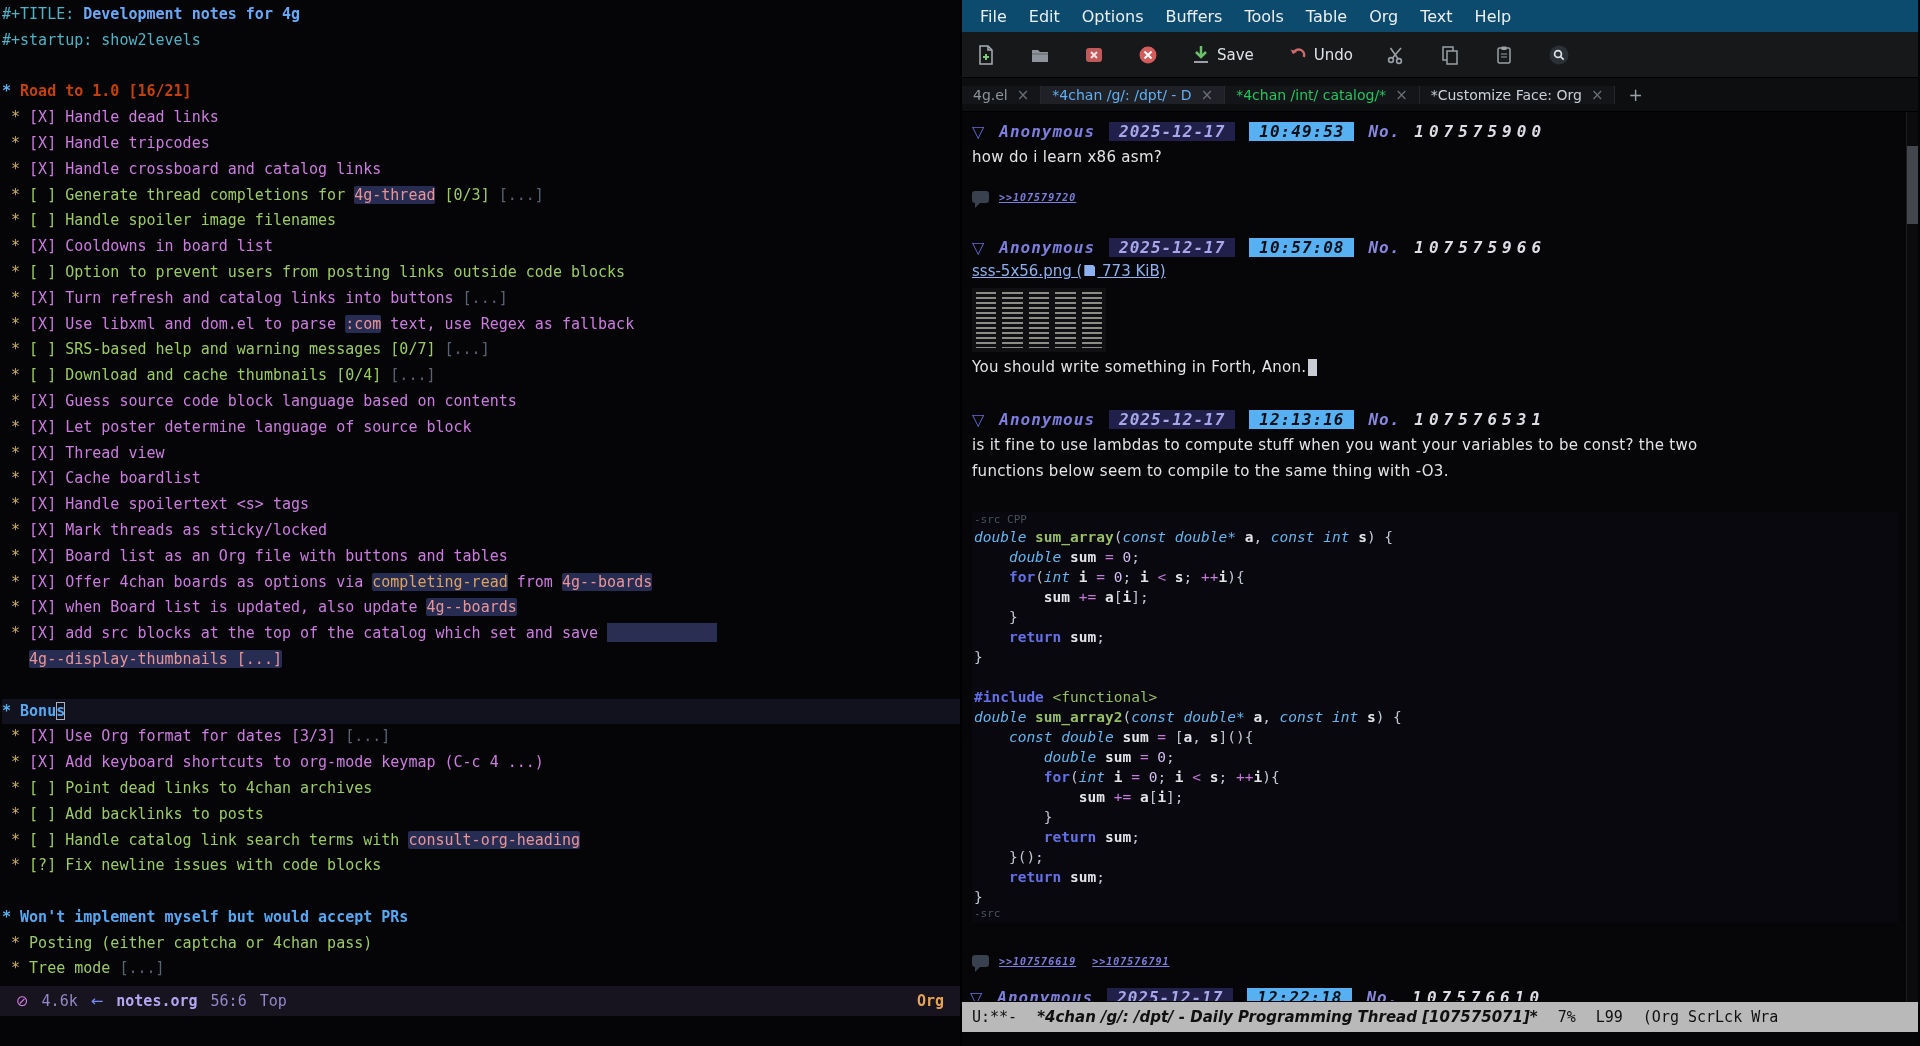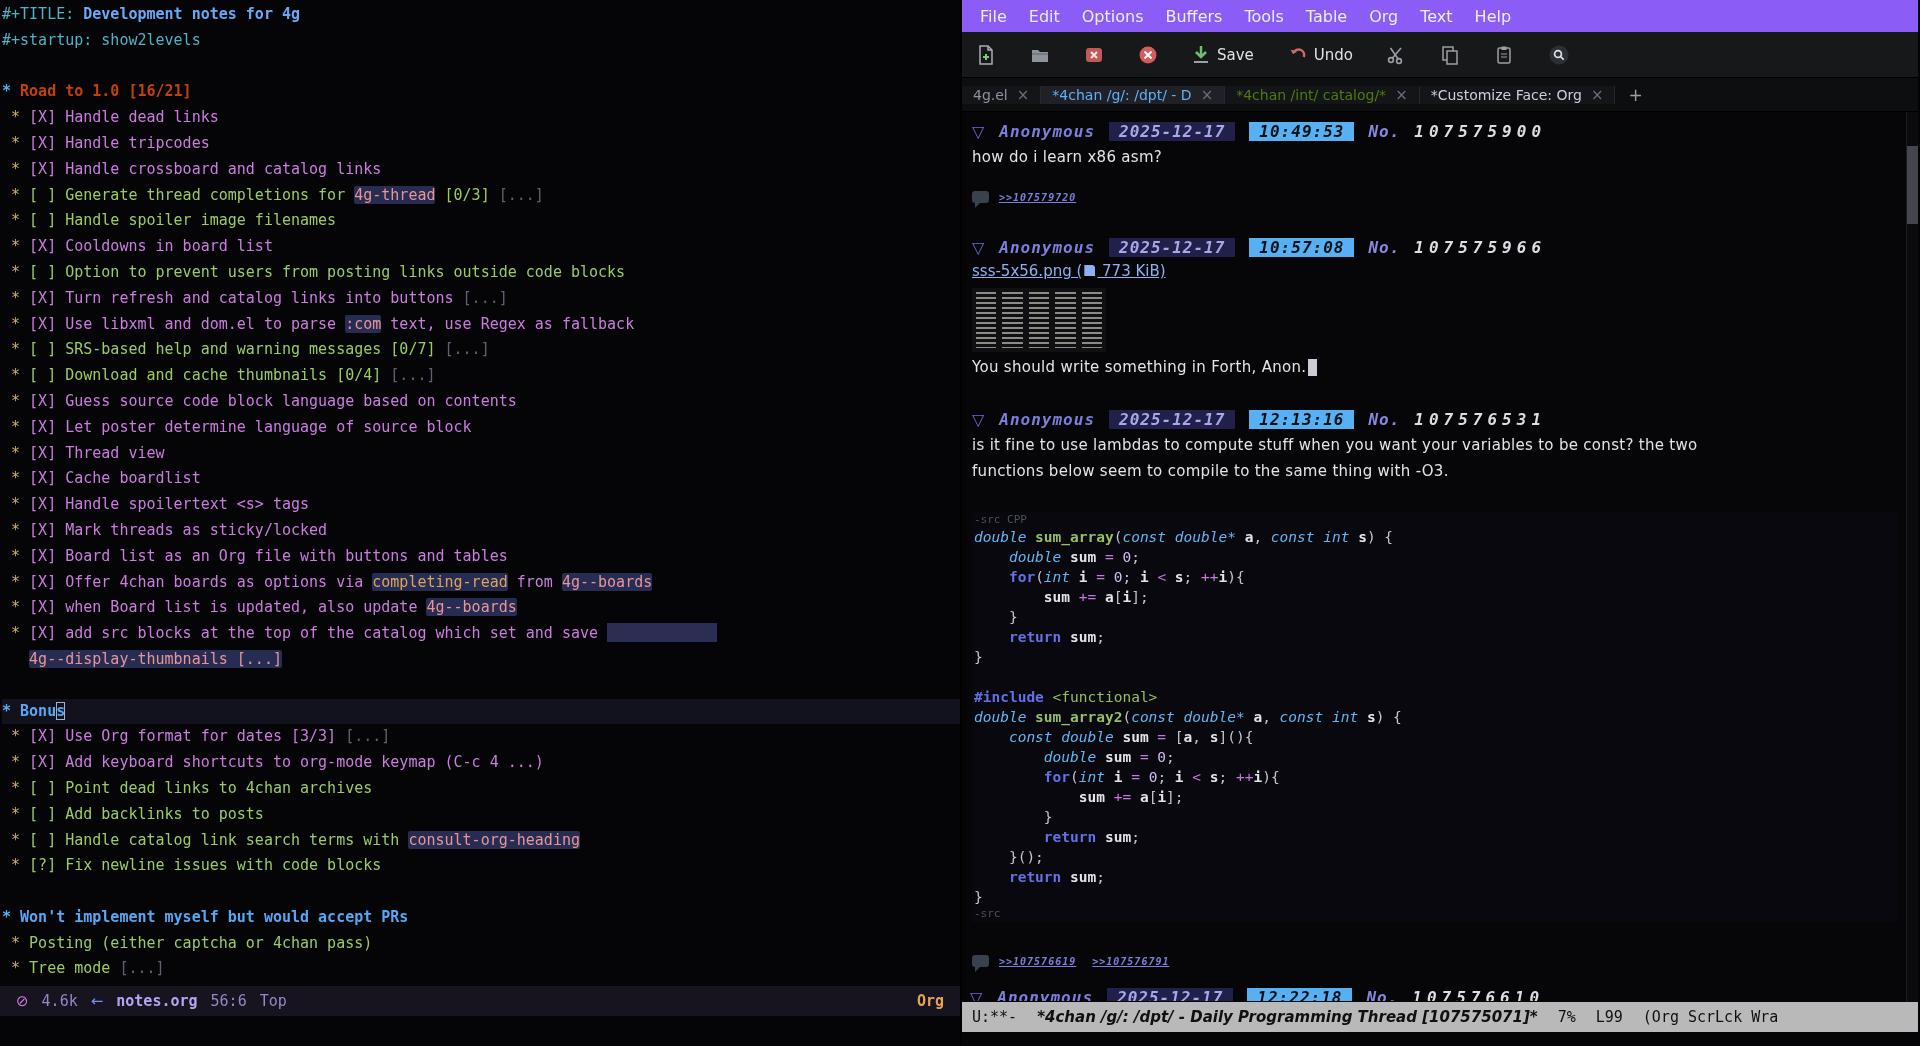--- a/index.html
+++ b/index.html
@@ -31,21 +31,21 @@
   .ml-ro { color:#cd7ce0; font-family:"DejaVu Sans",sans-serif; }
   .ml-size { color:#9488c8; }
   .ml-arrow { color:#7a8cf8; font-family:"DejaVu Sans",sans-serif; }
   .ml-buf { color:#b3a6f2; font-weight:bold; }
   .ml-pos,.ml-top { color:#9488c8; }
   .ml-mode { margin-left:auto; color:#e5a455; font-weight:bold; }
   .echo { flex:1; background:#050508; }
 
   
   .right-frame { width:956px; height:1046px; display:flex; flex-direction:column; background:#060608; }
-  .menubar { height:32px; background:#8b5cf6; display:flex; align-items:center; gap:2px; padding:0 8px; font-family:"DejaVu Sans",sans-serif; font-size:16px; color:#eceff2; }
+  .menubar { height:32px; background:#0c4a6e; display:flex; align-items:center; gap:2px; padding:0 8px; font-family:"DejaVu Sans",sans-serif; font-size:16px; color:#eceff2; }
   .menu-item { padding:2px 10px; cursor:default; }
   .toolbar { height:46px; background:#17181a; border-bottom:1px solid #000; display:flex; align-items:center; gap:18px; padding:0 6px; }
   .tbtn { background:none; border:none; display:flex; align-items:center; gap:6px; padding:4px 7px; color:#dfe3e8; font-family:"DejaVu Sans",sans-serif; font-size:15px; }
   .tabbar { height:34px; background:#0d0e10; display:flex; align-items:center; border-bottom:1px solid #000; font-family:"DejaVu Sans",sans-serif; font-size:14px; }
   .tab { display:flex; align-items:center; gap:9px; padding:0 11px; border-right:1px solid #26282c; background:#141518; white-space:nowrap; }
   .tab.active { background:#1f2126; }
   .tab-close { color:#6a6f76; font-size:15px; }
   .tab-new { display:flex; align-items:center; padding:0 13px; color:#9aa0a8; font-size:17px; }
 
   .content { position:relative; height:890px; overflow:hidden; background:#060608; }
@@ -203,21 +203,21 @@
     <div class="tabbar">
         <div class="tab">
           <span class="tab-label" style="color: rgb(141, 148, 156);">4g.el</span>
           <span class="tab-close">×</span>
         </div>
         <div class="tab active">
           <span class="tab-label" style="color: rgb(95, 176, 245);">*4chan /g/: /dpt/ - D</span>
           <span class="tab-close">×</span>
         </div>
         <div class="tab">
-          <span class="tab-label" style="color: #4d7c0f;">*4chan /int/ catalog/*</span>
+          <span class="tab-label" style="color: #22c55e;">*4chan /int/ catalog/*</span>
           <span class="tab-close">×</span>
         </div>
         <div class="tab">
           <span class="tab-label" style="color: rgb(204, 209, 216);">*Customize Face: Org</span>
           <span class="tab-close">×</span>
         </div>
         <div class="tab-new">+</div>
       </div>
 
     <div class="content">

